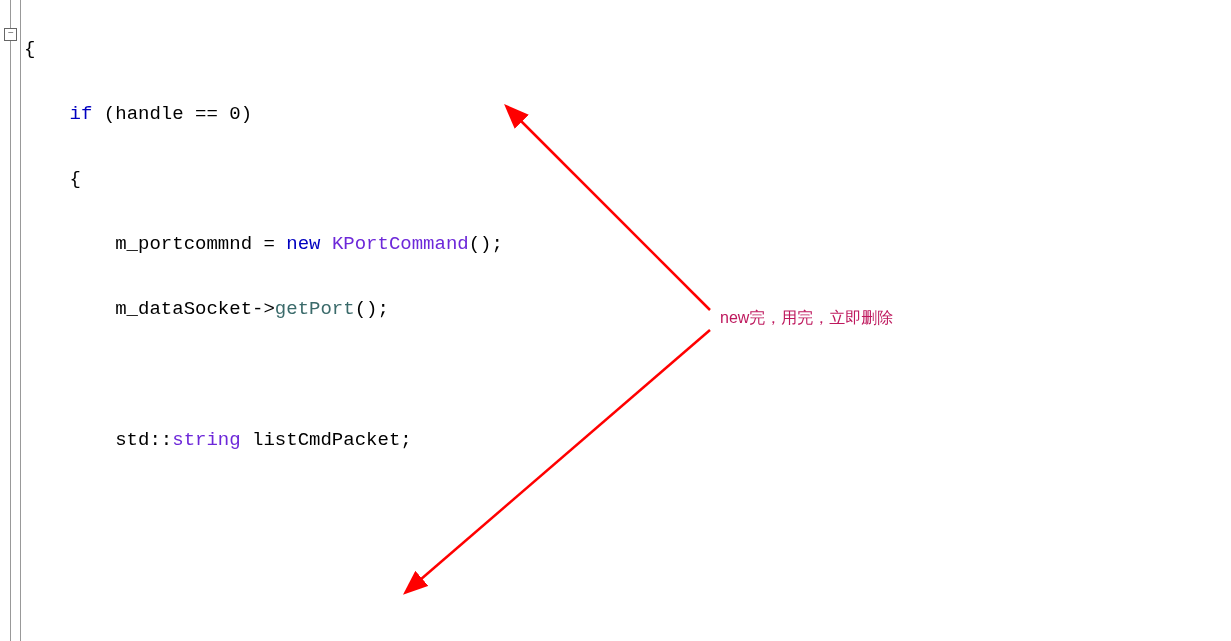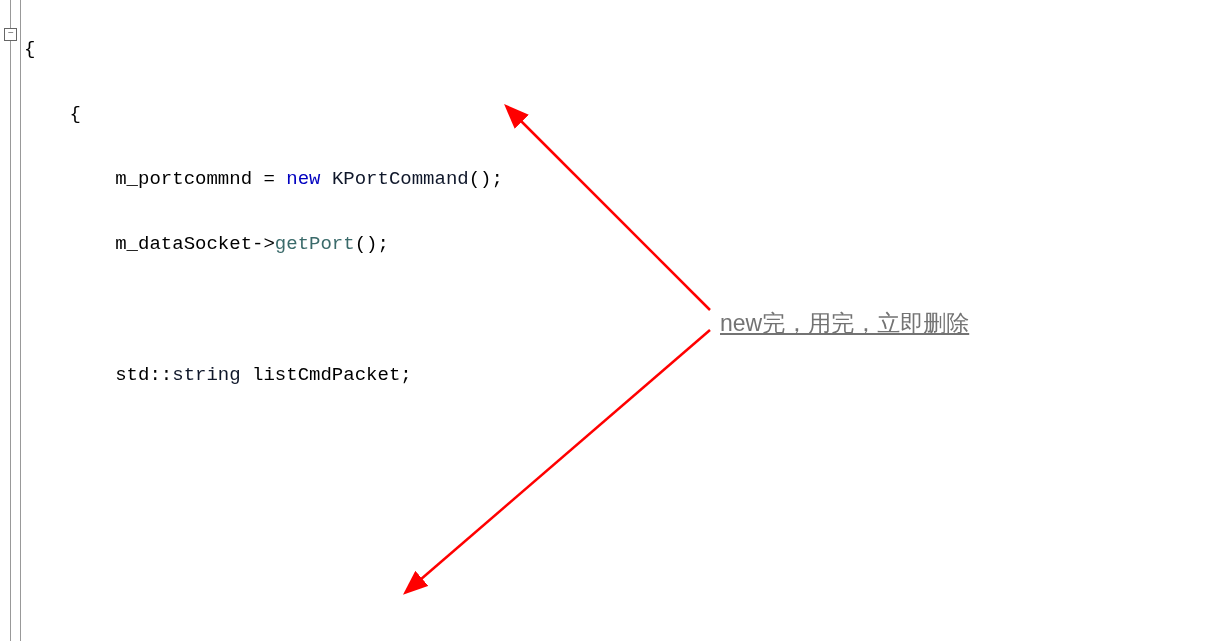--- a/index.html
+++ b/index.html
@@ -46,52 +46,52 @@
   }
   .code-area {
     position: absolute;
     left: 24px;
     top: 0;
     white-space: pre;
     line-height: 32.6px;
   }
   .line { display: block; }
   .kw { color: #0000c0; }
-  .type { color: #0f172a; }
+  .type { color: #6d28d9; }
   .fn { color: #3a6a6a; }
   .gray { color: #808080; }
   .ident { color: #000000; }
   .punc { color: #000000; }
 
   .annotation {
     position: absolute;
-    color: #737373;
+    color: #be185d;
     font-family: "Microsoft YaHei", sans-serif;
-    font-size: 23px;
+    font-size: 16px;
     white-space: nowrap;
-    text-decoration: underline;
   }
 
   svg.arrows {
     position: absolute;
     left: 0; top: 0;
     width: 1231px; height: 641px;
     pointer-events: none;
   }
 </style>
 </head>
 <body>
 
 <div class="gutter">
   <div class="fold-line"></div>
   <div class="fold-box">−</div>
 </div>
 
 <div class="code-area">
 <span class="line"><span class="punc">{</span></span>
+<span class="line">    <span class="kw">if</span><span class="ident"> (handle == 0)</span></span>
 <span class="line"><span class="punc">    {</span></span>
 <span class="line"><span class="ident">        m_portcommnd = </span><span class="kw">new</span><span> </span><span class="type">KPortCommand</span><span class="punc">();</span></span>
 <span class="line"><span class="ident">        m_dataSocket-&gt;</span><span class="fn">getPort</span><span class="punc">();</span></span>
 <span class="line"><span></span> </span>
 <span class="line"><span class="ident">        std::</span><span class="type">string</span><span class="ident"> listCmdPacket;</span></span>
 
 
 
 
 

